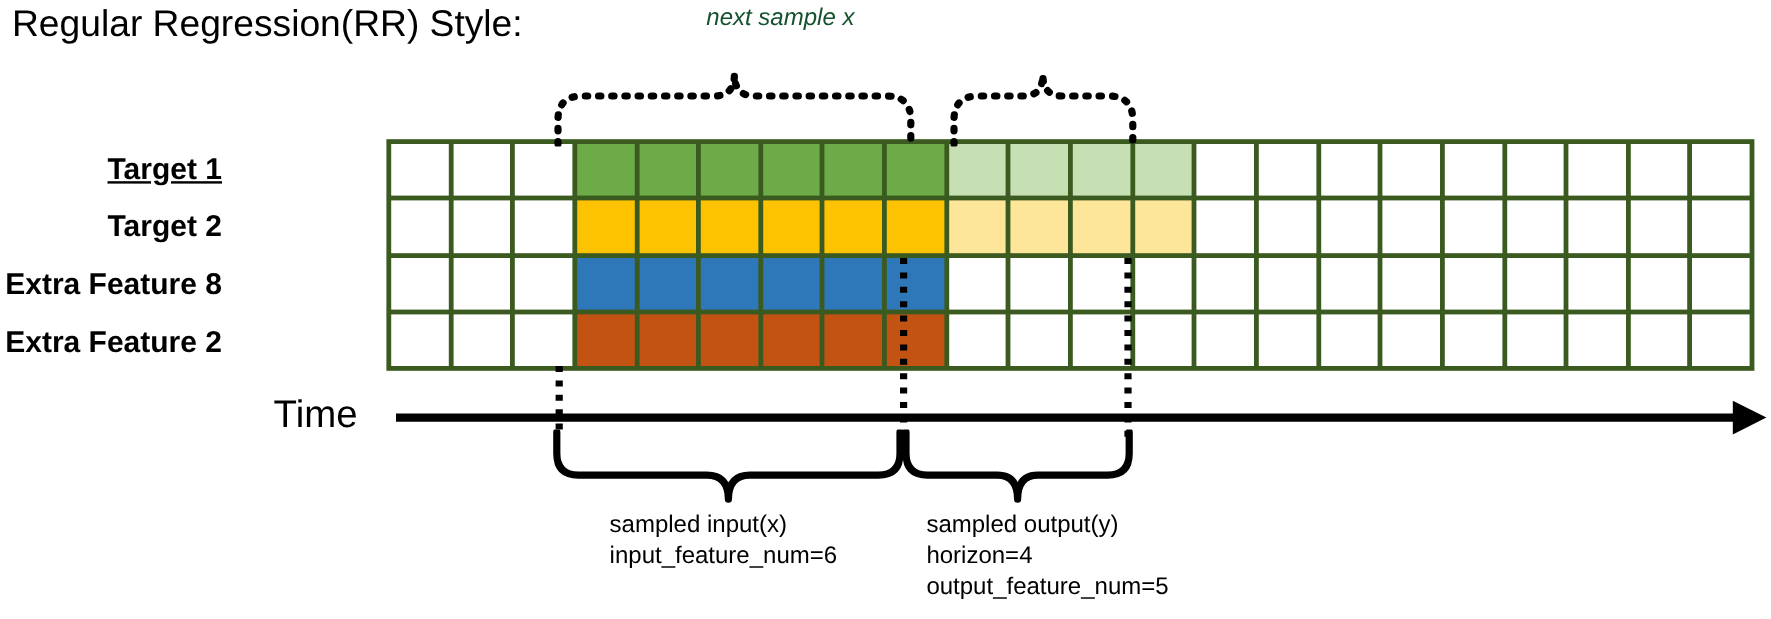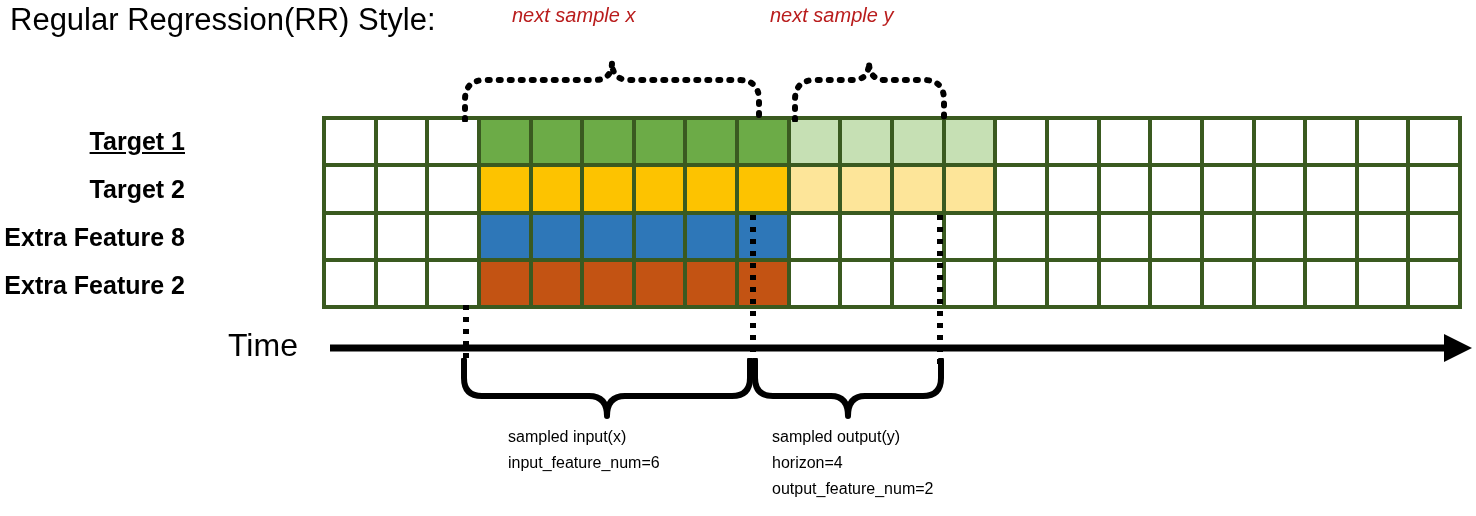--- a/index.html
+++ b/index.html
@@ -47,25 +47,25 @@
   #time-label{
     position:absolute;left:228px;top:327px;
     font-size:32px;font-weight:normal;color:#000;
     white-space:nowrap;
   }
   #time-axis{position:absolute;left:320px;top:322px;width:1156px;height:52px;}
 
   
   .brace-svg{position:absolute;}
   .ann-label{
-    position:absolute;font-size:20px;font-style:italic;color:#b91c1c;
-    white-space:nowrap;text-align:left;
+    position:absolute;font-size:20px;font-style:italic;color:#14532d;
+    white-space:nowrap;text-align:right;
   }
   .foot-block{
-    position:absolute;font-size:16px;color:#000;line-height:26px;
+    position:absolute;font-size:20px;color:#000;line-height:26px;
     white-space:nowrap;
   }
   .foot-block div{white-space:nowrap;}
 </style>
 </head>
 <body>
 
 <div id="stage">
 
   <div id="title">Regular Regression(RR) Style:</div>
@@ -176,21 +176,20 @@
 
   <svg class="brace-svg" style="left:452px;top:36px;" width="320" height="86" viewBox="0 0 320 86">
     <path d="M 13,84 L 13,64 Q 13,44 33,44 L 143,44 Q 160,44 160,26 Q 160,44 177,44 L 287,44 Q 307,44 307,64 L 307,84" fill="none" stroke="#000" stroke-width="6" stroke-linecap="round" stroke-dasharray="2 9"></path>
   </svg>
 
   <svg class="brace-svg" style="left:782px;top:36px;" width="175" height="86" viewBox="0 0 175 86">
     <path d="M 13,84 L 13,64 Q 13,44 33,44 L 71,44 Q 87,44 87,26 Q 87,44 103,44 L 142,44 Q 162,44 162,64 L 162,84" fill="none" stroke="#000" stroke-width="6" stroke-linecap="round" stroke-dasharray="2 9"></path>
   </svg>
 
   <div class="ann-label" style="left:512px;top:4px;width:200px;">next sample x</div>
-  <div class="ann-label" style="left:770px;top:4px;width:200px;">next sample y</div>
 
   <svg class="brace-svg" style="left:458px;top:305px;" width="16" height="62" viewBox="0 0 16 62">
     <path d="M 8,0 L 8,60" fill="none" stroke="#000" stroke-width="6" stroke-linecap="butt" stroke-dasharray="5 7"></path>
   </svg>
   <svg class="brace-svg" style="left:745px;top:215px;" width="16" height="152" viewBox="0 0 16 152">
     <path d="M 8,0 L 8,150" fill="none" stroke="#000" stroke-width="6" stroke-linecap="butt" stroke-dasharray="5 7"></path>
   </svg>
   <svg class="brace-svg" style="left:932px;top:215px;" width="16" height="152" viewBox="0 0 16 152">
     <path d="M 8,0 L 8,150" fill="none" stroke="#000" stroke-width="6" stroke-linecap="butt" stroke-dasharray="5 7"></path>
   </svg>
@@ -208,16 +207,16 @@
     <path d="M 8,2 L 8,20 Q 8,38 26,38 L 84,38 Q 101,38 101,58 Q 101,38 118,38 L 176,38 Q 194,38 194,20 L 194,2" fill="none" stroke="#000" stroke-width="6" stroke-linecap="round" stroke-linejoin="round"></path>
   </svg>
 
   <div class="foot-block" style="left:508px;top:424px;">
     <div>sampled input(x)</div>
     <div>input_feature_num=6</div>
   </div>
   <div class="foot-block" style="left:772px;top:424px;">
     <div>sampled output(y)</div>
     <div>horizon=4</div>
-    <div>output_feature_num=2</div>
+    <div>output_feature_num=5</div>
   </div>
 
 </div>
 
 </body></html>

